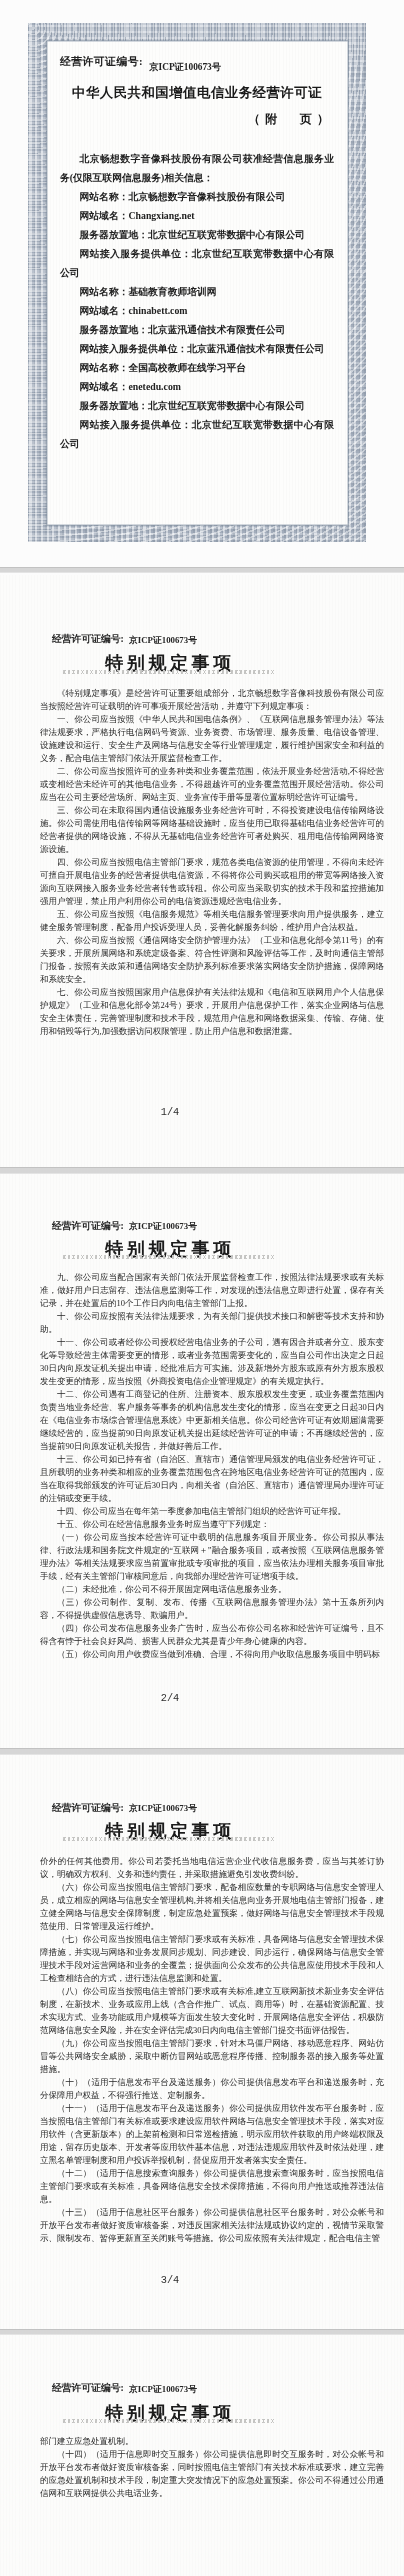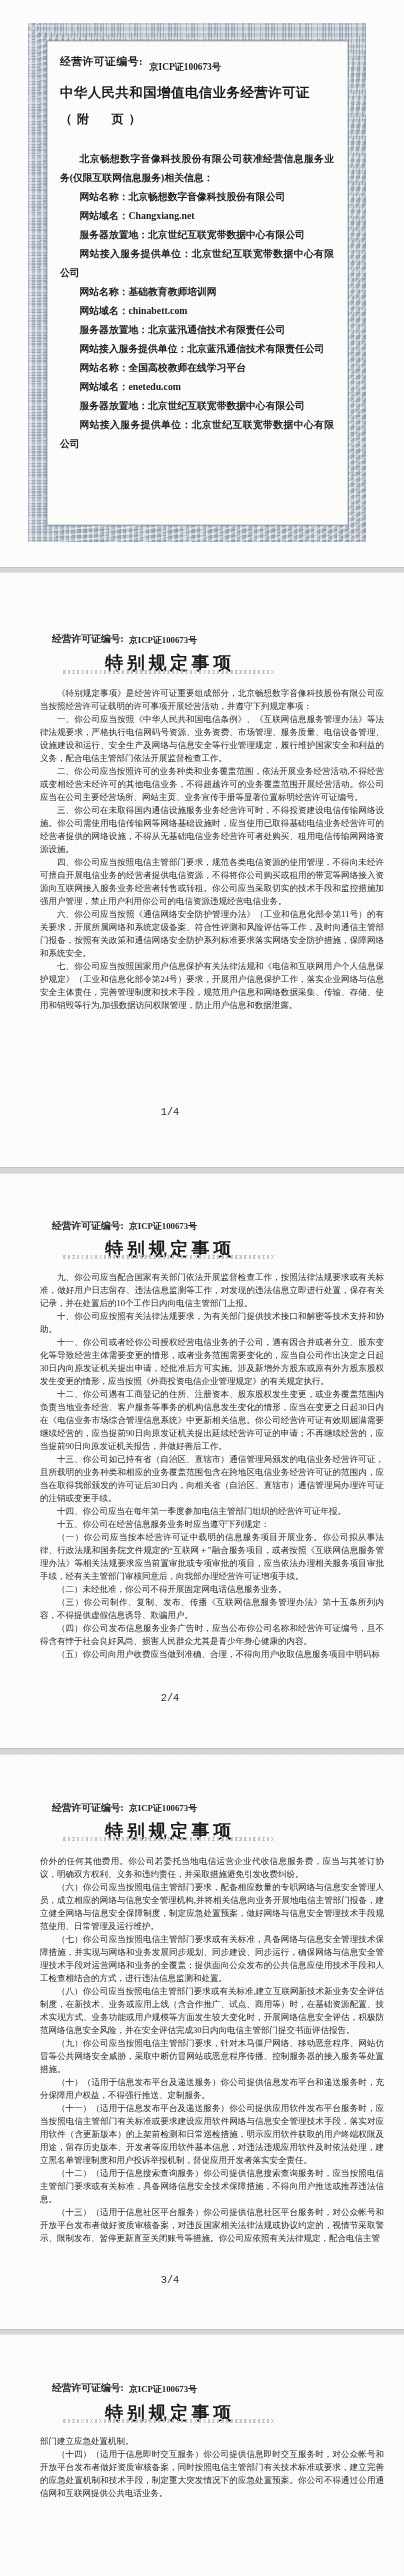--- a/index.html
+++ b/index.html
@@ -36,24 +36,24 @@
       #fdfdfc;
     box-shadow:0 0 0 0.5px #7f8b9b, inset 0 0 0 0.5px #aab3bf;
     padding:14.4px 13.4px;
     overflow:hidden;
   }
   .cert-head{display:flex;align-items:flex-start;gap:6.2px;}
   .cert-num-label{font-size:10.8px;font-weight:700;letter-spacing:0.5px;color:#222;}
   .cert-num-value{font-size:9.3px;font-weight:600;margin-top:6.2px;color:#222;}
   .cert-title{
     margin:10.3px 0 0 0;
-    font-size:13.4px;font-weight:800;text-align:left;letter-spacing:0.5px;color:#1a1a1a;
+    font-size:13.4px;font-weight:800;text-align:center;letter-spacing:0.5px;color:#1a1a1a;
   }
   .cert-subtitle{
-    margin-top:8.2px;text-align:left;font-size:12px;font-weight:700;letter-spacing:5.2px;color:#1a1a1a;
+    margin-top:8.2px;text-align:right;font-size:12px;font-weight:700;letter-spacing:5.2px;color:#1a1a1a;
   }
   .cert-body{margin-top:21.6px;font-size:9.8px;font-weight:600;line-height:19px;color:#222;}
   .cert-intro{margin:0;text-indent:2em;text-align:justify;}
   .cert-line{margin:0;text-indent:2em;text-align:justify;}
   .cert-line .lbl{font-weight:700;}
 
   
   .rules-page{
     position:relative;
     background:
@@ -125,20 +125,21 @@
       <span class="rp-head-value">京ICP证100673号</span>
     </div>
     <h2 class="rp-title">特别规定事项</h2>
     <div class="wavy"></div>
     <div class="rp-body">
         <p class="para">《特别规定事项》是经营许可证重要组成部分，北京畅想数字音像科技股份有限公司应当按照经营许可证载明的许可事项开展经营活动，并遵守下列规定事项：</p>
         <p class="para">一、你公司应当按照《中华人民共和国电信条例》、《互联网信息服务管理办法》等法律法规要求，严格执行电信网码号资源、业务资费、市场管理、服务质量、电信设备管理、设施建设和运行、安全生产及网络与信息安全等行业管理规定，履行维护国家安全和利益的义务，配合电信主管部门依法开展监督检查工作。</p>
         <p class="para">二、你公司应当按照许可的业务种类和业务覆盖范围，依法开展业务经营活动,不得经营或变相经营未经许可的其他电信业务，不得超越许可的业务覆盖范围开展经营活动。你公司应当在公司主要经营场所、网站主页、业务宣传手册等显著位置标明经营许可证编号。</p>
         <p class="para">三、你公司在未取得国内通信设施服务业务经营许可时，不得投资建设电信传输网络设施。你公司需使用电信传输网等网络基础设施时，应当使用已取得基础电信业务经营许可的经营者提供的网络设施，不得从无基础电信业务经营许可者处购买、租用电信传输网网络资源设施。</p>
         <p class="para">四、你公司应当按照电信主管部门要求，规范各类电信资源的使用管理，不得向未经许可擅自开展电信业务的经营者提供电信资源，不得将你公司购买或租用的带宽等网络接入资源向互联网接入服务业务经营者转售或转租。你公司应当采取切实的技术手段和监控措施加强用户管理，禁止用户利用你公司的电信资源违规经营电信业务。</p>
+        <p class="para">五、你公司应当按照《电信服务规范》等相关电信服务管理要求向用户提供服务，建立健全服务管理制度，配备用户投诉受理人员，妥善化解服务纠纷，维护用户合法权益。</p>
         <p class="para">六、你公司应当按照《通信网络安全防护管理办法》（工业和信息化部令第11号）的有关要求，开展所属网络和系统定级备案、符合性评测和风险评估等工作，及时向通信主管部门报备，按照有关政策和通信网络安全防护系列标准要求落实网络安全防护措施，保障网络和系统安全。</p>
         <p class="para">七、你公司应当按照国家用户信息保护有关法律法规和《电信和互联网用户个人信息保护规定》（工业和信息化部令第24号）要求，开展用户信息保护工作，落实企业网络与信息安全主体责任，完善管理制度和技术手段，规范用户信息和网络数据采集、传输、存储、使用和销毁等行为,加强数据访问权限管理，防止用户信息和数据泄露。</p>
       </div>
     <div class="rp-num">1/4</div>
   </section>
 
   <div class="band thick"></div>
 
   <section class="rules-page" style="height:574px;--head-top:46px;--title-top:63px;--wavy-top:81px;--body-top:97px;--num-top:518px;">
     <div class="rp-head">

